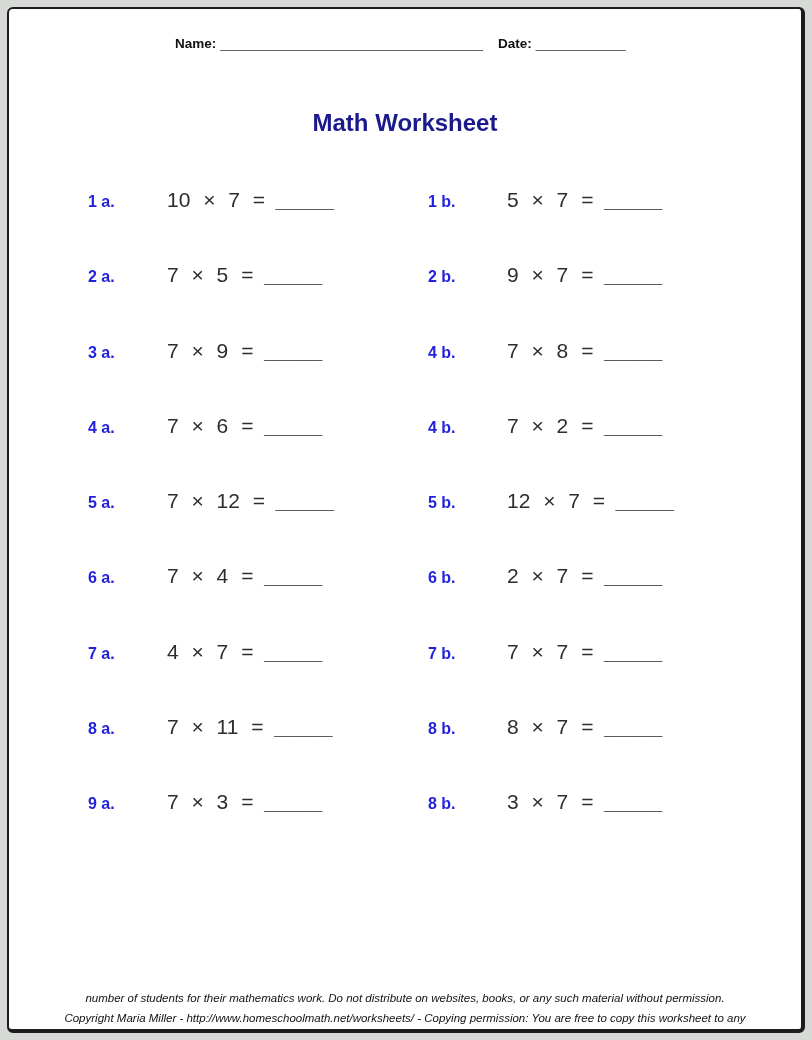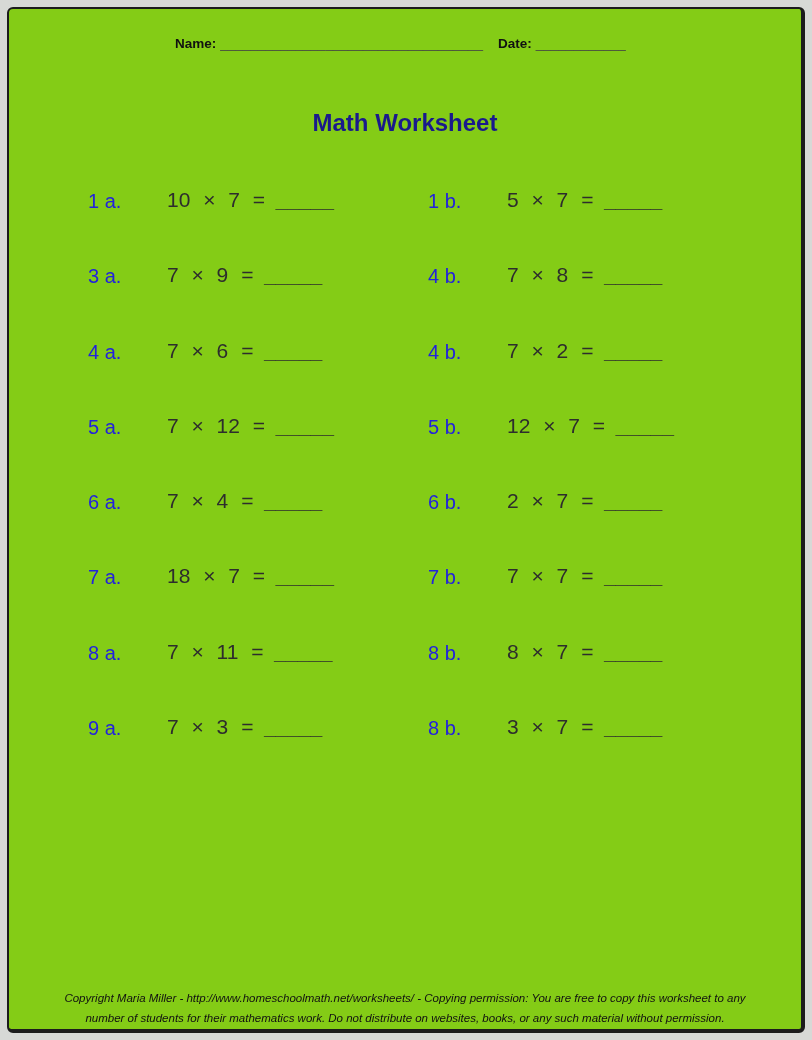--- a/index.html
+++ b/index.html
@@ -10,21 +10,21 @@
     background: #d7d9d6;
     font-family: "Liberation Sans", "DejaVu Sans", sans-serif;
     overflow: hidden;
   }
   .page {
     position: absolute;
     left: 7px;
     top: 7px;
     width: 792px;
     height: 1020px;
-    background: #84cc16;
+    background: #ffffff;
     border-style: solid;
     border-color: #1c1c1c;
     border-width: 2px 4px 4px 2px;
     border-radius: 6px;
     box-sizing: content-box;
   }
   
   .header-row {
     position: absolute;
     top: 24px;
@@ -71,22 +71,22 @@
     width: 100%;
   }
   .prow {
     position: relative;
     height: 75.25px;
   }
   .plabel {
     position: absolute;
     top: 2px;
     line-height: 75.25px;
-    font-size: 20px;
-    font-weight: normal;
+    font-size: 16px;
+    font-weight: bold;
     color: #2222dd;
     white-space: nowrap;
   }
   .pexpr {
     position: absolute;
     top: 0;
     line-height: 75.25px;
     font-size: 21px;
     color: #2d2d2d;
     white-space: nowrap;
@@ -129,20 +129,26 @@
 
   <div class="problems">
 
     <div class="prow">
       <span class="plabel col-a-label">1 a.</span>
         <span class="pexpr col-a-expr"><span class="expr-text">10 × 7 =</span><span class="blank">_____</span></span>
         <span class="plabel col-b-label">1 b.</span>
         <span class="pexpr col-b-expr"><span class="expr-text">5 × 7 =</span><span class="blank">_____</span></span>
     </div>
 
+    <div class="prow">
+      <span class="plabel col-a-label">2 a.</span>
+        <span class="pexpr col-a-expr"><span class="expr-text">7 × 5 =</span><span class="blank">_____</span></span>
+        <span class="plabel col-b-label">2 b.</span>
+        <span class="pexpr col-b-expr"><span class="expr-text">9 × 7 =</span><span class="blank">_____</span></span>
+    </div>
 
     <div class="prow">
       <span class="plabel col-a-label">3 a.</span>
         <span class="pexpr col-a-expr"><span class="expr-text">7 × 9 =</span><span class="blank">_____</span></span>
         <span class="plabel col-b-label">4 b.</span>
         <span class="pexpr col-b-expr"><span class="expr-text">7 × 8 =</span><span class="blank">_____</span></span>
     </div>
 
     <div class="prow">
       <span class="plabel col-a-label">4 a.</span>
@@ -160,21 +166,21 @@
 
     <div class="prow">
       <span class="plabel col-a-label">6 a.</span>
         <span class="pexpr col-a-expr"><span class="expr-text">7 × 4 =</span><span class="blank">_____</span></span>
         <span class="plabel col-b-label">6 b.</span>
         <span class="pexpr col-b-expr"><span class="expr-text">2 × 7 =</span><span class="blank">_____</span></span>
     </div>
 
     <div class="prow">
       <span class="plabel col-a-label">7 a.</span>
-        <span class="pexpr col-a-expr"><span class="expr-text">18 × 7 =</span><span class="blank">_____</span></span>
+        <span class="pexpr col-a-expr"><span class="expr-text">4 × 7 =</span><span class="blank">_____</span></span>
         <span class="plabel col-b-label">7 b.</span>
         <span class="pexpr col-b-expr"><span class="expr-text">7 × 7 =</span><span class="blank">_____</span></span>
     </div>
 
     <div class="prow">
       <span class="plabel col-a-label">8 a.</span>
         <span class="pexpr col-a-expr"><span class="expr-text">7 × 11 =</span><span class="blank">_____</span></span>
         <span class="plabel col-b-label">8 b.</span>
         <span class="pexpr col-b-expr"><span class="expr-text">8 × 7 =</span><span class="blank">_____</span></span>
     </div>
@@ -183,17 +189,17 @@
       <span class="plabel col-a-label">9 a.</span>
         <span class="pexpr col-a-expr"><span class="expr-text">7 × 3 =</span><span class="blank">_____</span></span>
         <span class="plabel col-b-label">8 b.</span>
         <span class="pexpr col-b-expr"><span class="expr-text">3 × 7 =</span><span class="blank">_____</span></span>
     </div>
 
 
   </div>
 
   <div class="footer">
+    <div>number of students for their mathematics work. Do not distribute on websites, books, or any such material without permission.</div>
     <div>Copyright Maria Miller - http://www.homeschoolmath.net/worksheets/ - Copying permission: You are free to copy this worksheet to any</div>
-    <div>number of students for their mathematics work. Do not distribute on websites, books, or any such material without permission.</div>
   </div>
 
 </div>
 
 </body></html>

